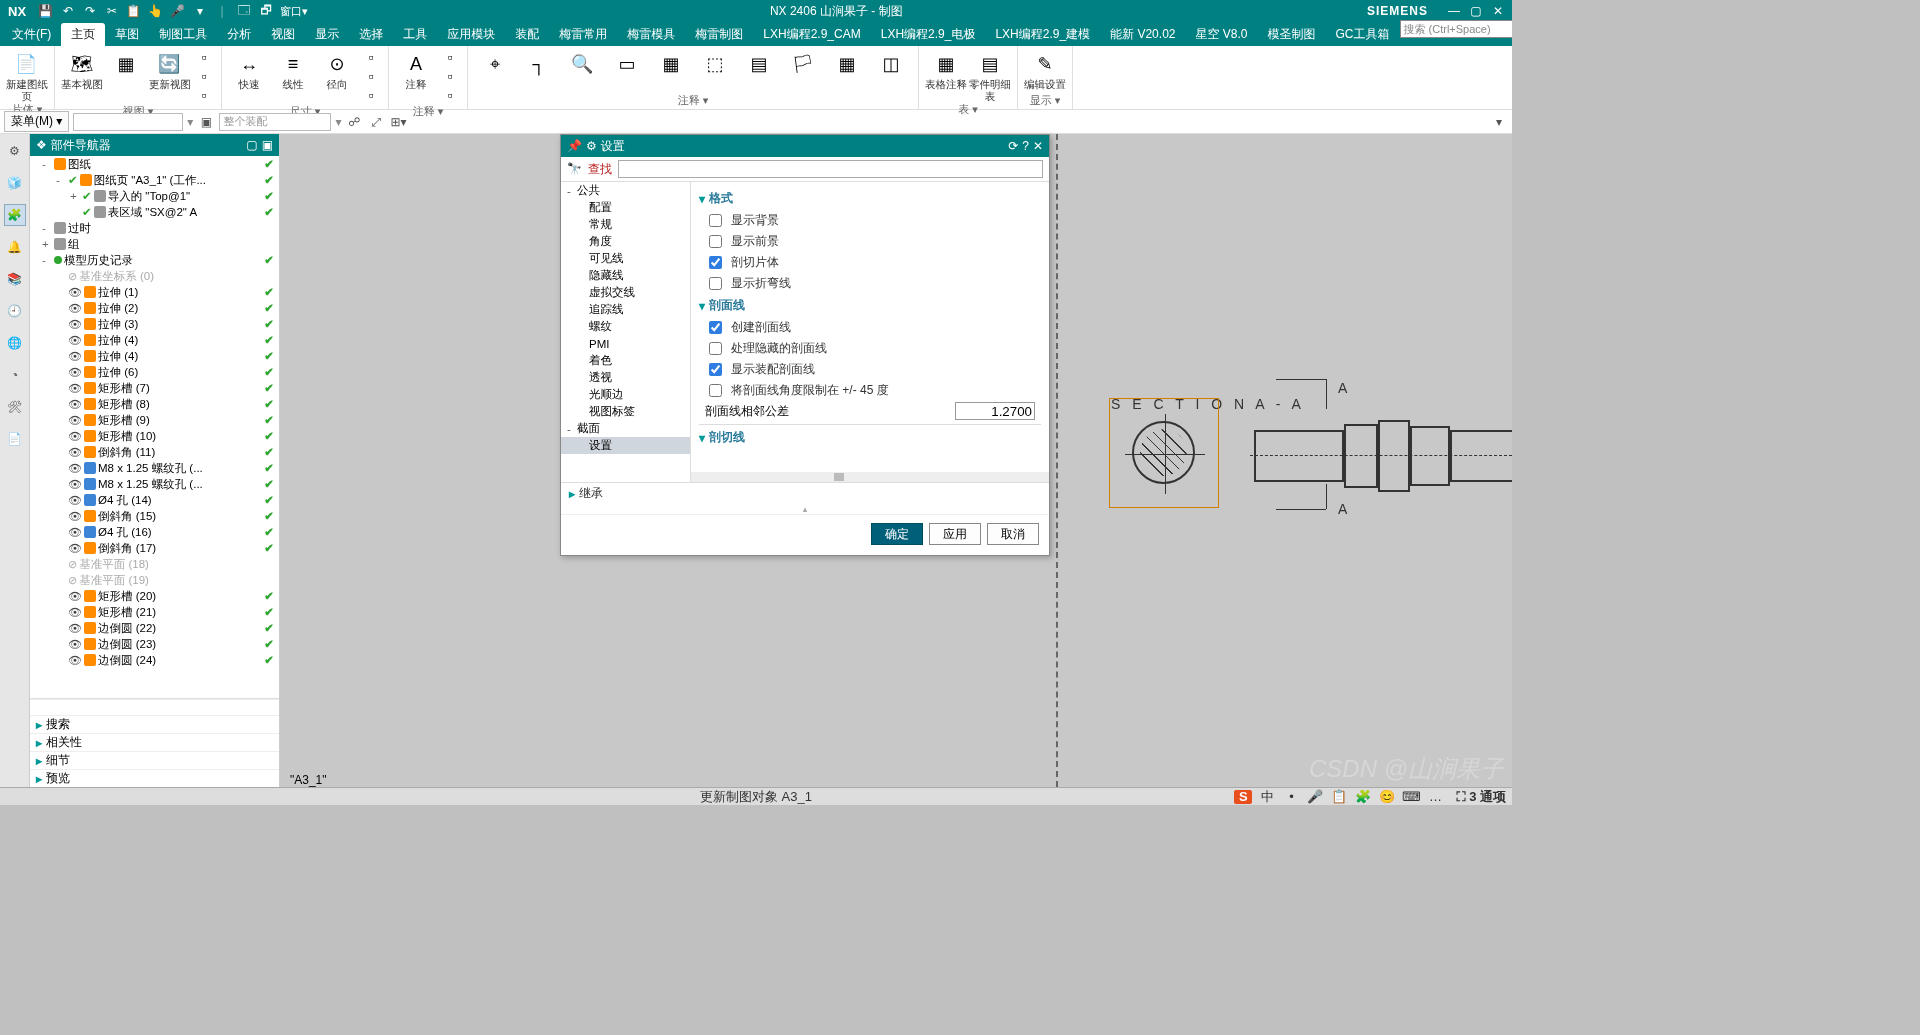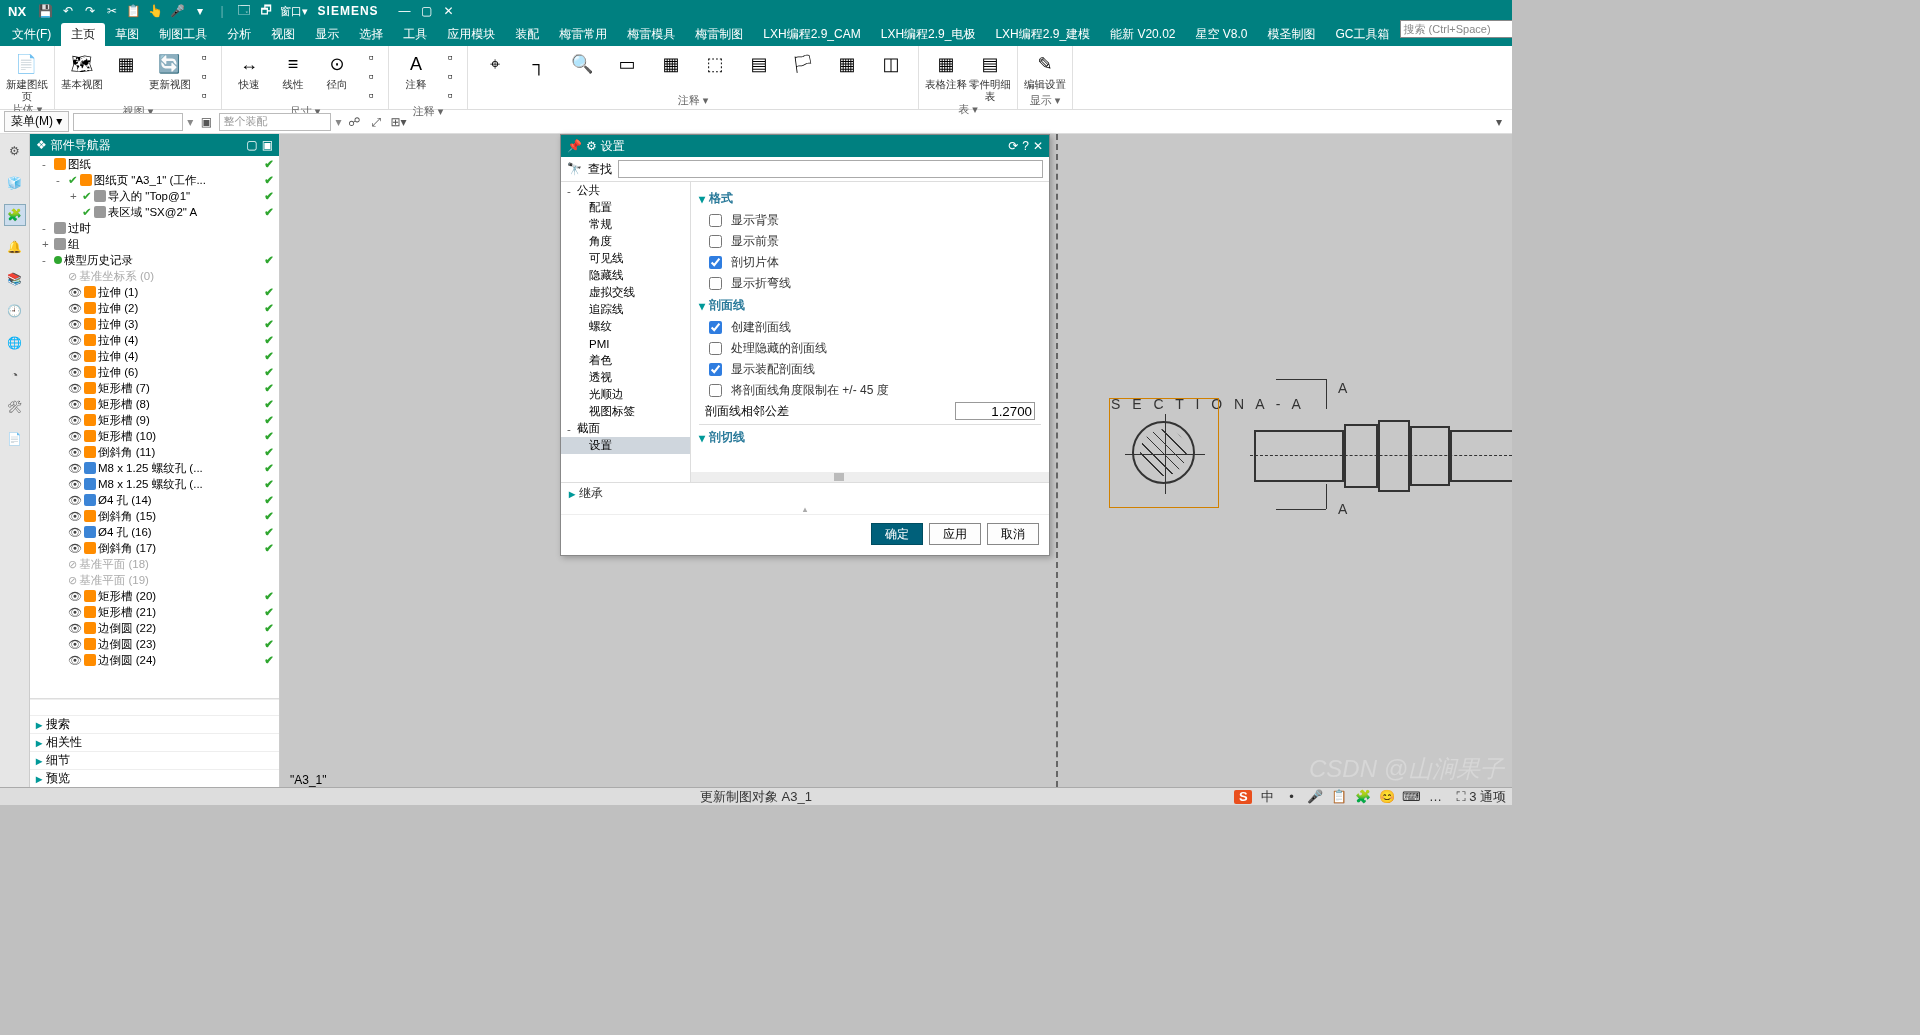--- a/index.html
+++ b/index.html
@@ -104,21 +104,21 @@
   .sh-center{position:absolute;left:0;right:0;top:39px;height:0;border-top:1px dashed #333;}
   .arrowlbl{position:absolute;font-size:14px;color:#333;}
   .arrowline{position:absolute;background:#333;}
 
   
   .dialog { position:absolute; left:280px; top:0; width:490px; background:#fff; border:1px solid #888; box-shadow:2px 2px 6px rgba(0,0,0,.25); font-size:12px; display:flex; flex-direction:column;}
   .dialog .dtitle{height:22px;background:var(--nx-teal);color:#fff;display:flex;align-items:center;padding:0 6px;gap:4px;}
   .dialog .dtitle .spacer{flex:1;}
   .dialog .dtitle span{cursor:pointer;}
   .dialog .search-bar{display:flex;align-items:center;border-bottom:1px solid #ddd;padding:3px 6px;gap:6px;}
-  .dialog .search-bar .lbl{color:#000000;text-align:center;}
+  .dialog .search-bar .lbl{color:#b91c1c;text-align:center;}
   .dialog .search-bar input{flex:1;border:1px solid #aaa;height:18px;padding:0 3px;font-size:11px;}
   .dialog .dbody{display:flex;height:300px;}
   .dialog .dtree{width:130px;border-right:1px solid #ddd;overflow:auto;font-size:11.5px;background:#fff;}
   .dialog .dtree .titem{display:flex;align-items:center;height:17px;padding-left:6px;cursor:pointer;}
   .dialog .dtree .titem.sel{background:#cfd6dd;}
   .dialog .dtree .titem .exp{width:10px;color:#555;}
   .dialog .dtree .titem.l1{padding-left:18px;}
   .dialog .dcontent{flex:1;overflow:auto;padding:4px 8px;position:relative;}
   .dialog .dcontent .sect{color:#2a7a9a;font-weight:bold;margin:4px 0;display:flex;align-items:center;gap:4px;}
   .dialog .dcontent .sect::before{content:'▾';color:var(--nx-section-arrow);}
@@ -154,20 +154,21 @@
     <span>✂</span>
     <span>📋</span>
     <span>👆</span>
     <span>🎤</span>
     <span>▾</span>
     <span style="opacity:.4">|</span>
     <span>🗔</span>
     <span>🗗</span>
     <span style="width:auto;font-size:11px;">窗口▾</span>
   </div>
+  <div class="center-title">NX 2406 山涧果子 - 制图</div>
   <div class="right-title">
     <span style="letter-spacing:1px;font-weight:bold;">SIEMENS</span>
     <div class="winctl">
       <span>—</span>
       <span>▢</span>
       <span>✕</span>
     </div>
   </div>
 </div>
 
@@ -897,16 +898,16 @@
       <span class="sogou">S</span>
       <span>中</span>
       <span>•</span>
       <span>🎤</span>
       <span>📋</span>
       <span>🧩</span>
       <span>😊</span>
       <span>⌨</span>
       <span>…</span>
     </div>
-  <div style="padding:0 6px;">⛶ 3 通项</div>
+  <div style="padding:0 6px;font-weight:bold;">⛶ 3 通项</div>
 </div>
 
 <div class="watermark">CSDN @山涧果子</div>
 
 </body></html>

